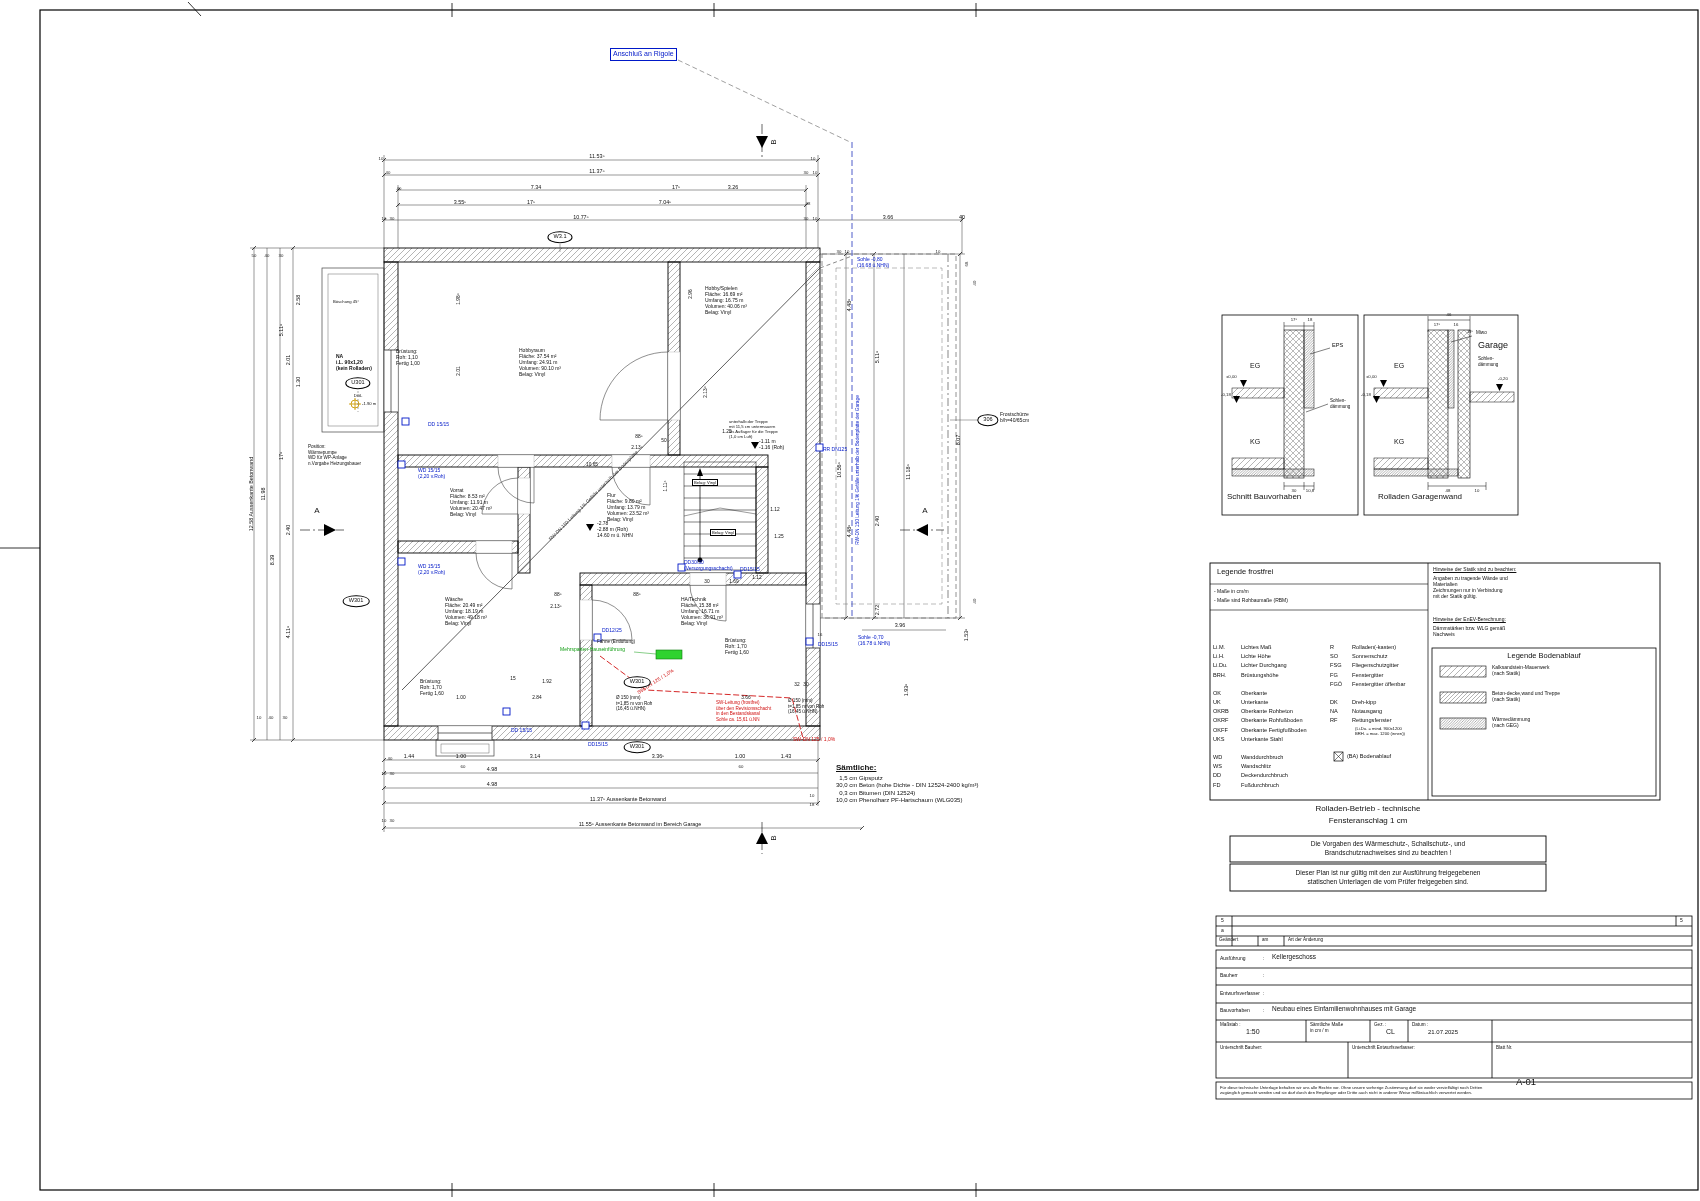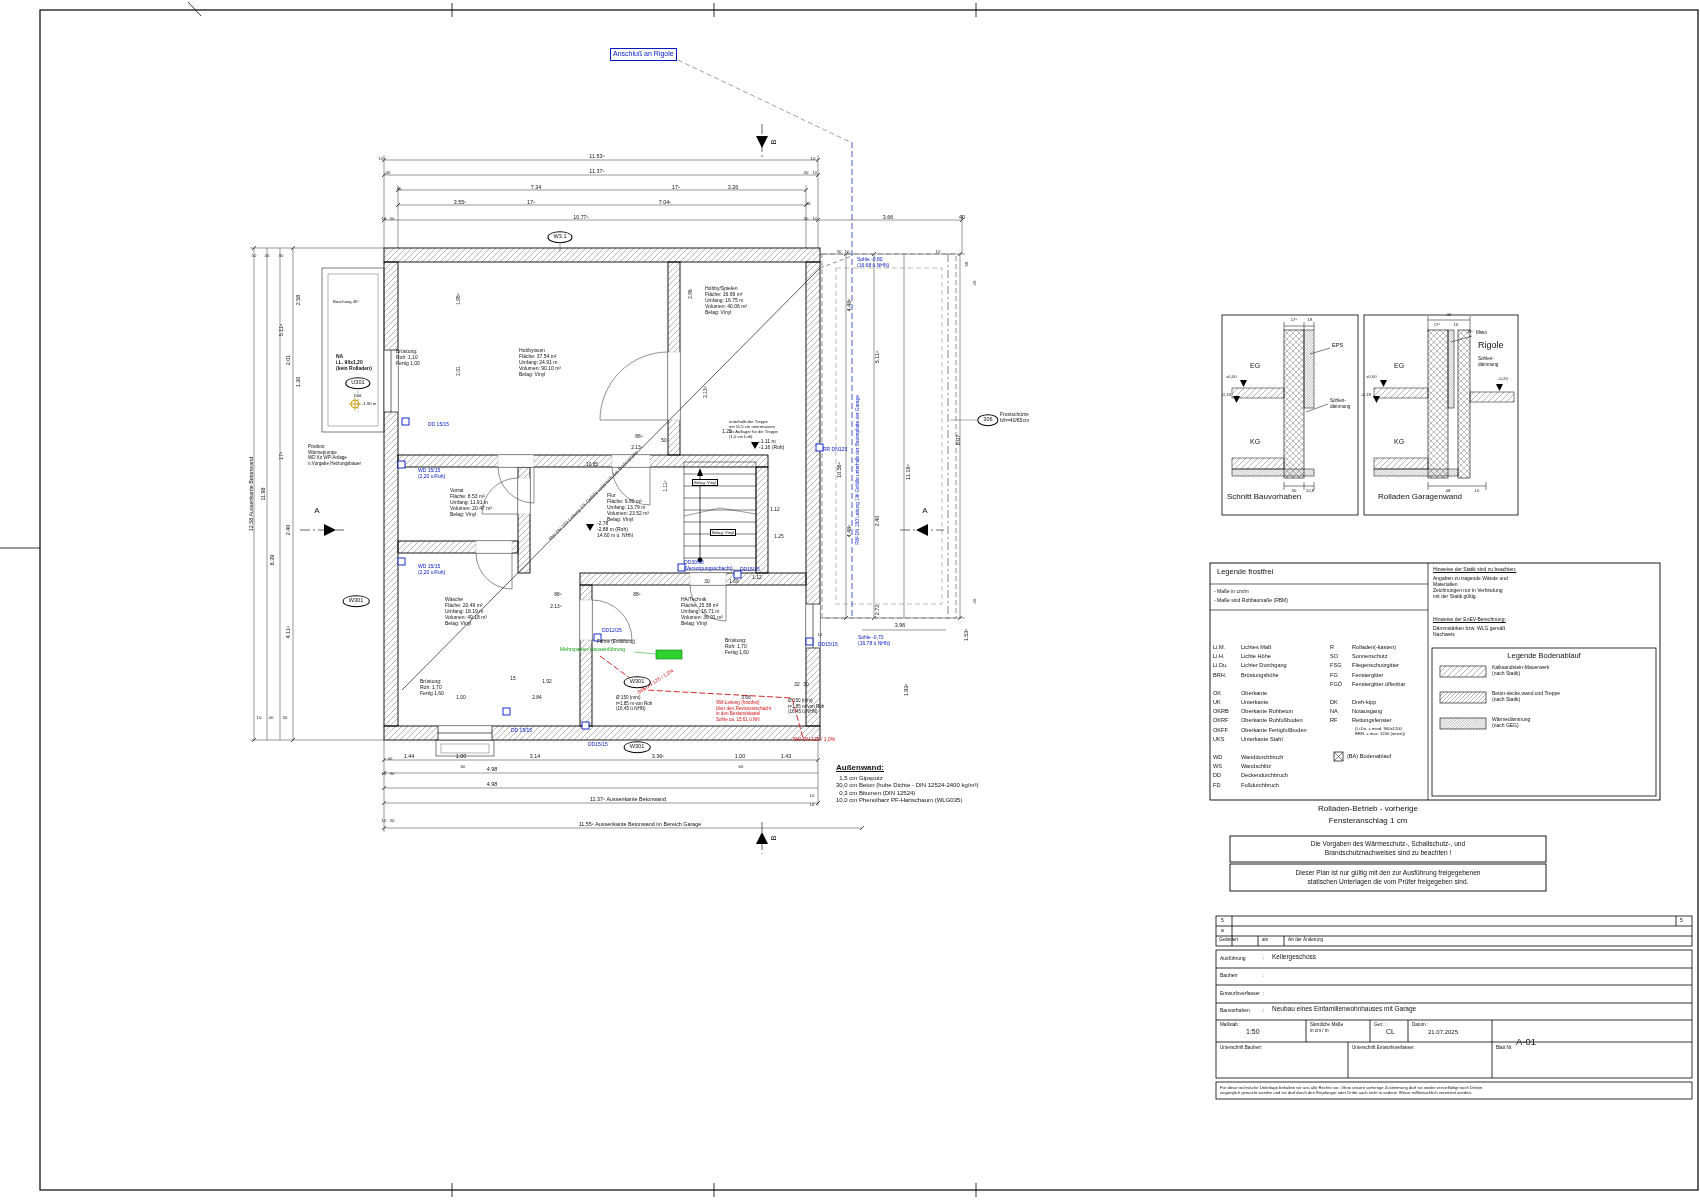--- a/index.html
+++ b/index.html
@@ -512,21 +512,21 @@
 <div class="lbl dim c" style="left:628px;top:796px">11.37⁵ Aussenkante Betonwand</div>
 <div class="lbl dim c" style="left:640px;top:821px">11.55⁵ Aussenkante Betonwand im Bereich Garage</div>
 <div class="lbl tk c" style="left:390px;top:756px">40</div>
 <div class="lbl tk c" style="left:384px;top:771px">10</div>
 <div class="lbl tk c" style="left:392px;top:771px">30</div>
 <div class="lbl tk c" style="left:812px;top:793px">10</div>
 <div class="lbl tk c" style="left:812px;top:802px">18</div>
 <div class="lbl tk c" style="left:384px;top:818px">10</div>
 <div class="lbl tk c" style="left:392px;top:818px">30</div>
 
-<div class="lbl s8 bold u" style="left:836px;top:763px">Außenwand:</div>
+<div class="lbl s8 bold u" style="left:836px;top:763px">Sämtliche:</div>
 <div class="lbl s6 pre" style="left:836px;top:775px">  1,5 cm Gipsputz
 30,0 cm Beton (hohe Dichte - DIN 12524-2400 kg/m³)
   0,3 cm Bitumen (DIN 12524)
 10,0 cm Phenolharz PF-Hartschaum (WLG035)</div>
 
 <div class="lbl tk c" style="left:1294px;top:317px">17⁵</div>
 <div class="lbl tk c" style="left:1310px;top:317px">18</div>
 <div class="lbl tk c" style="left:1294px;top:488px">30</div>
 <div class="lbl tk c" style="left:1310px;top:488px">10,8</div>
 <div class="lbl s55" style="left:1332px;top:342px">EPS</div>
@@ -538,21 +538,21 @@
 <div class="lbl tk" style="left:1221px;top:392px">-0,18</div>
 <div class="lbl s8" style="left:1227px;top:492px">Schnitt Bauvorhaben</div>
 
 <div class="lbl tk c" style="left:1449px;top:312px">46</div>
 <div class="lbl tk c" style="left:1437px;top:322px">17⁵</div>
 <div class="lbl tk c" style="left:1456px;top:322px">16</div>
 <div class="lbl tk c" style="left:1470px;top:329px">11⁵</div>
 <div class="lbl tk c" style="left:1448px;top:488px">48</div>
 <div class="lbl tk c" style="left:1477px;top:488px">10</div>
 <div class="lbl s45" style="left:1476px;top:330px">Miwo</div>
-<div class="lbl s9" style="left:1478px;top:340px">Rigole</div>
+<div class="lbl s9" style="left:1478px;top:340px">Garage</div>
 <div class="lbl s45" style="left:1478px;top:356px">Sohlen-
 dämmung</div>
 <div class="lbl s7" style="left:1394px;top:362px">EG</div>
 <div class="lbl s7" style="left:1394px;top:438px">KG</div>
 <div class="lbl tk" style="left:1366px;top:374px">±0,00</div>
 <div class="lbl tk" style="left:1361px;top:392px">-0,18</div>
 <div class="lbl tk" style="left:1498px;top:376px">-0,20</div>
 <div class="lbl s8" style="left:1378px;top:492px">Rolladen Garagenwand</div>
 
 <div class="lbl s75" style="left:1217px;top:567px">Legende frostfrei</div>
@@ -620,21 +620,21 @@
 <div class="lbl s5" style="left:1433px;top:625px">Dämmstärken bzw. WLG gemäß
 Nachweis</div>
 <div class="lbl s75 c" style="left:1544px;top:651px">Legende Bodenablauf</div>
 <div class="lbl s5" style="left:1492px;top:664px">Kalksandstein-Mauerwerk
 (nach Statik)</div>
 <div class="lbl s5" style="left:1492px;top:690px">Beton-decke,wand und Treppe
 (nach Statik)</div>
 <div class="lbl s5" style="left:1492px;top:716px">Wärmedämmung
 (nach GEG)</div>
 
-<div class="lbl s8 c" style="left:1368px;top:804px">Rolladen-Betrieb - vorherige</div>
+<div class="lbl s8 c" style="left:1368px;top:804px">Rolladen-Betrieb - technische</div>
 <div class="lbl s8 c" style="left:1368px;top:816px">Fensteranschlag 1 cm</div>
 <div class="nbox" style="left:1230px;top:839px;width:316px">Die Vorgaben des Wärmeschutz-, Schallschutz-, und
 Brandschutznachweises sind zu beachten !</div>
 <div class="nbox" style="left:1230px;top:868px;width:316px">Dieser Plan ist nur gültig mit den zur Ausführung freigegebenen
 statischen Unterlagen die vom Prüfer freigegeben sind.</div>
 
 <div class="lbl s5" style="left:1221px;top:917px">5</div>
 <div class="lbl s5" style="left:1680px;top:917px">5</div>
 <div class="lbl s5" style="left:1221px;top:927px">a</div>
 <div class="lbl s45" style="left:1219px;top:937px">Geändert</div>
@@ -657,17 +657,17 @@
 <div class="lbl s45" style="left:1310px;top:1022px">Sämtliche Maße
 in cm / m</div>
 <div class="lbl s45" style="left:1374px;top:1022px">Gez. :</div>
 <div class="lbl s7" style="left:1386px;top:1028px">CL</div>
 <div class="lbl s45" style="left:1412px;top:1022px">Datum :</div>
 <div class="lbl s6" style="left:1428px;top:1029px">21.07.2025</div>
 
 <div class="lbl s45" style="left:1220px;top:1045px">Unterschrift Bauherr:</div>
 <div class="lbl s45" style="left:1352px;top:1045px">Unterschrift Entwurfsverfasser:</div>
 <div class="lbl s45" style="left:1496px;top:1045px">Blatt Nr.</div>
-<div class="lbl s95" style="left:1516px;top:1036px">A-01</div>
+<div class="lbl s95" style="left:1516px;top:1076px">A-01</div>
 <div class="lbl s42" style="left:1220px;top:1085px">Für diese technische Unterlage behalten wir uns alle Rechte vor. Ohne unsere vorherige Zustimmung darf sie weder vervielfältigt noch Dritten
 zugänglich gemacht werden und sie darf durch den Empfänger oder Dritte auch nicht in anderer Weise mißbräuchlich verwertet werden.</div>
 
 </div>
 
 </body></html>

